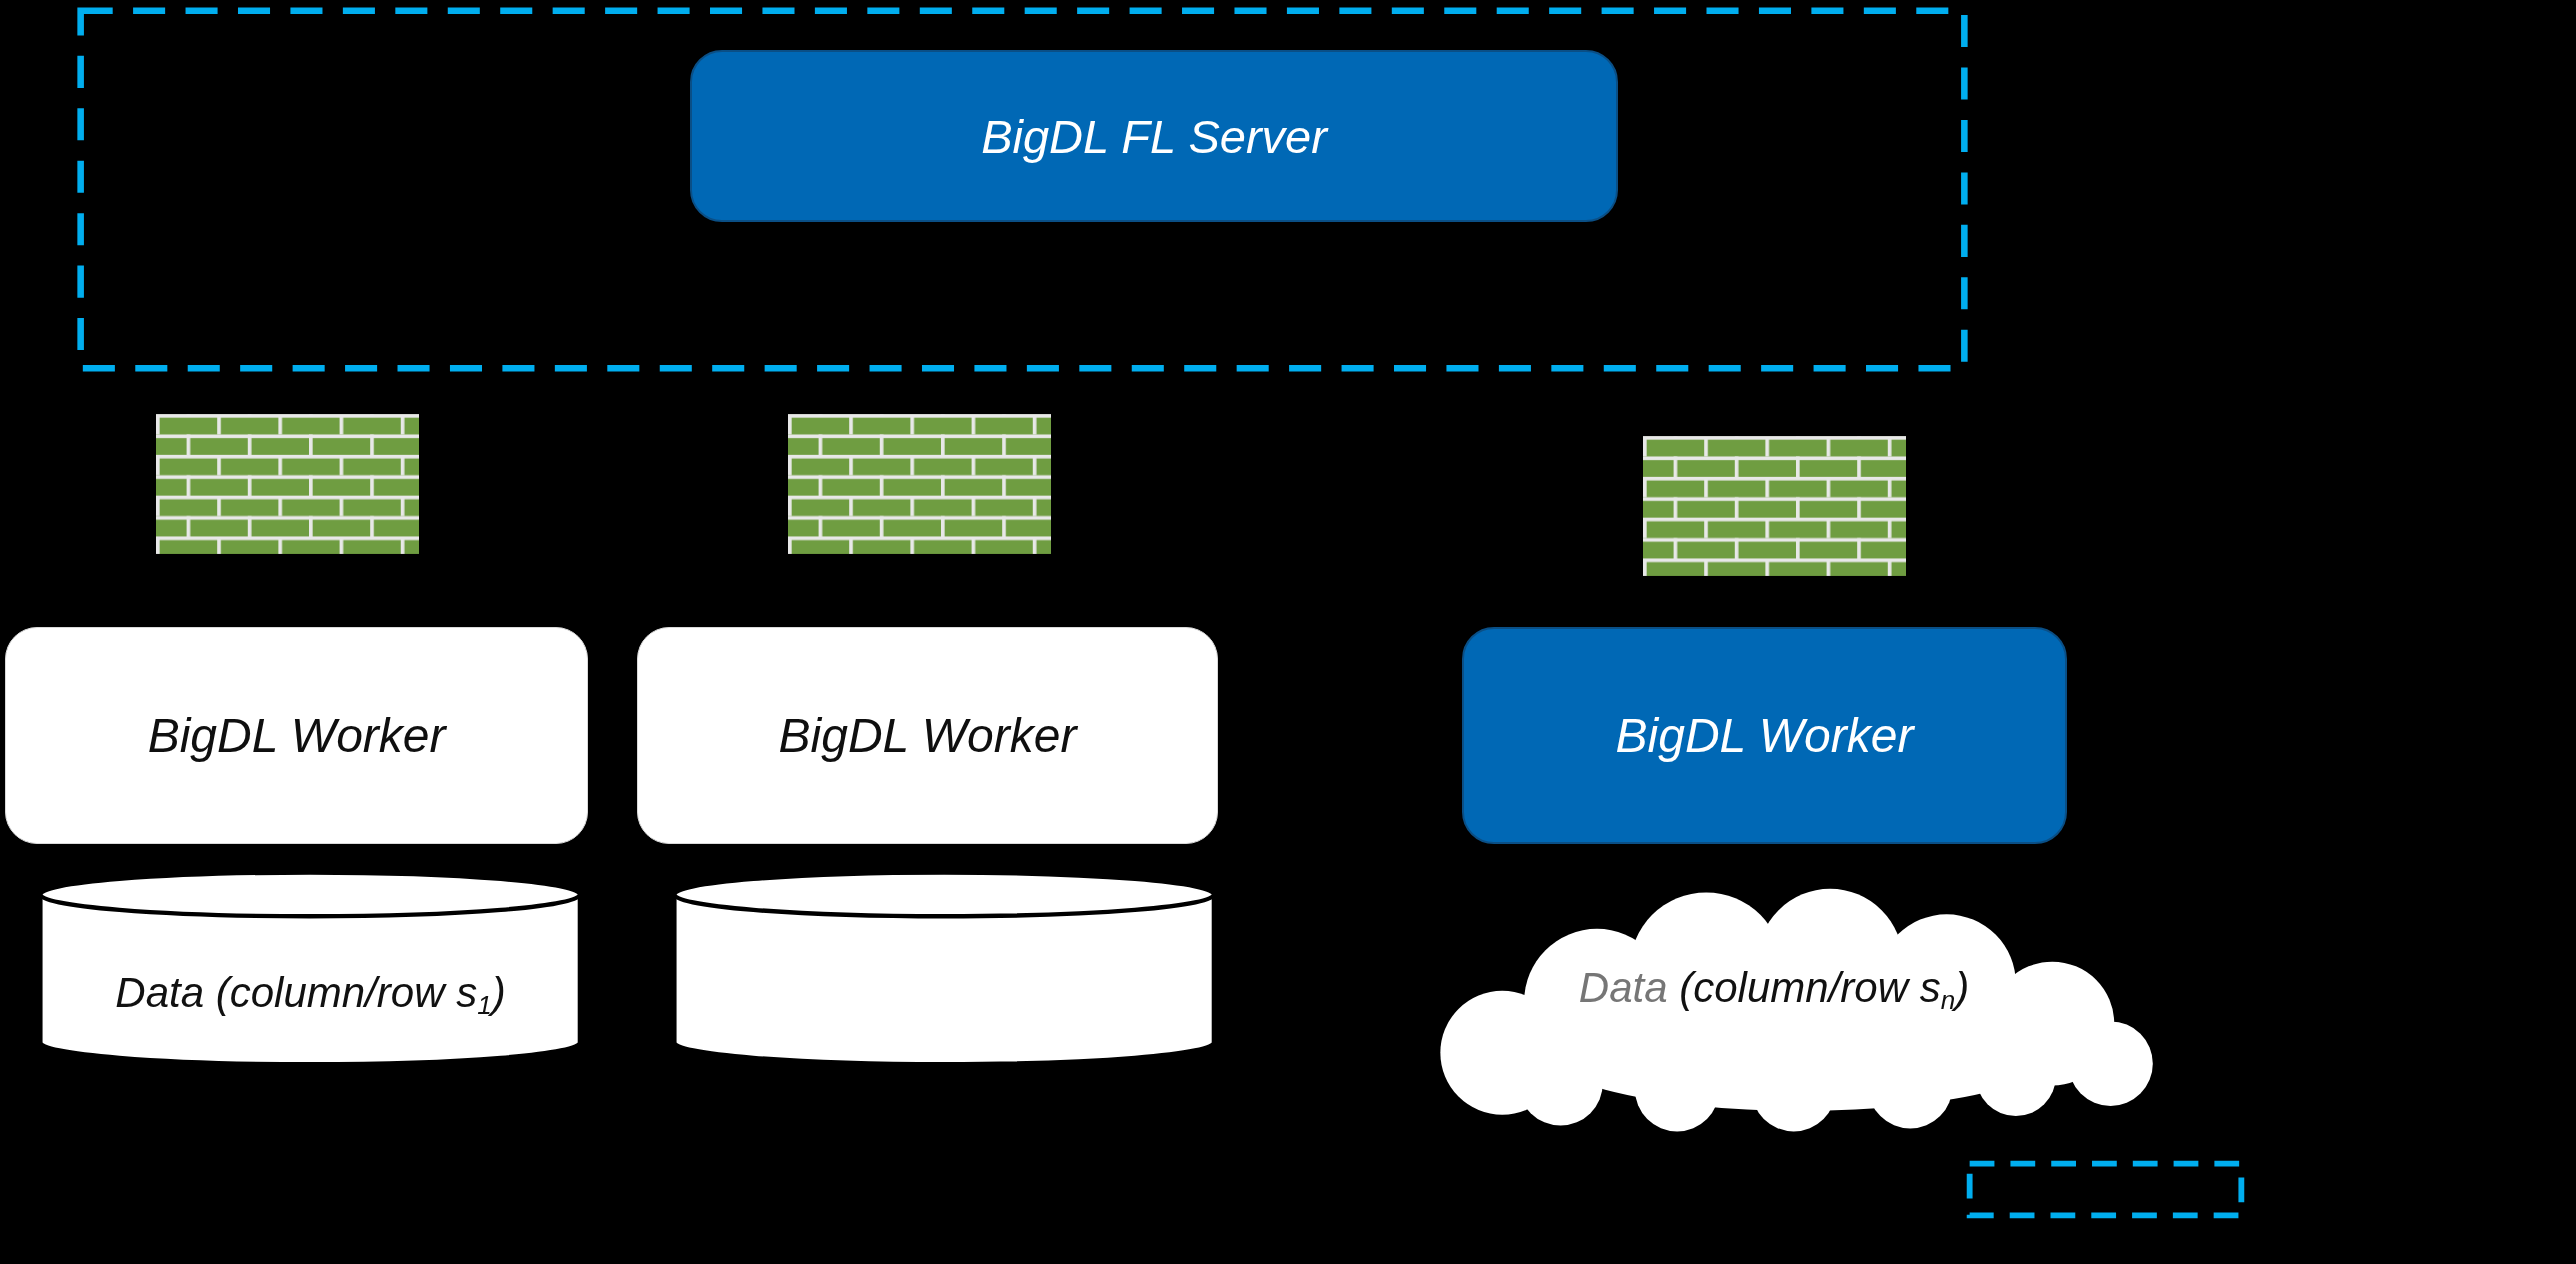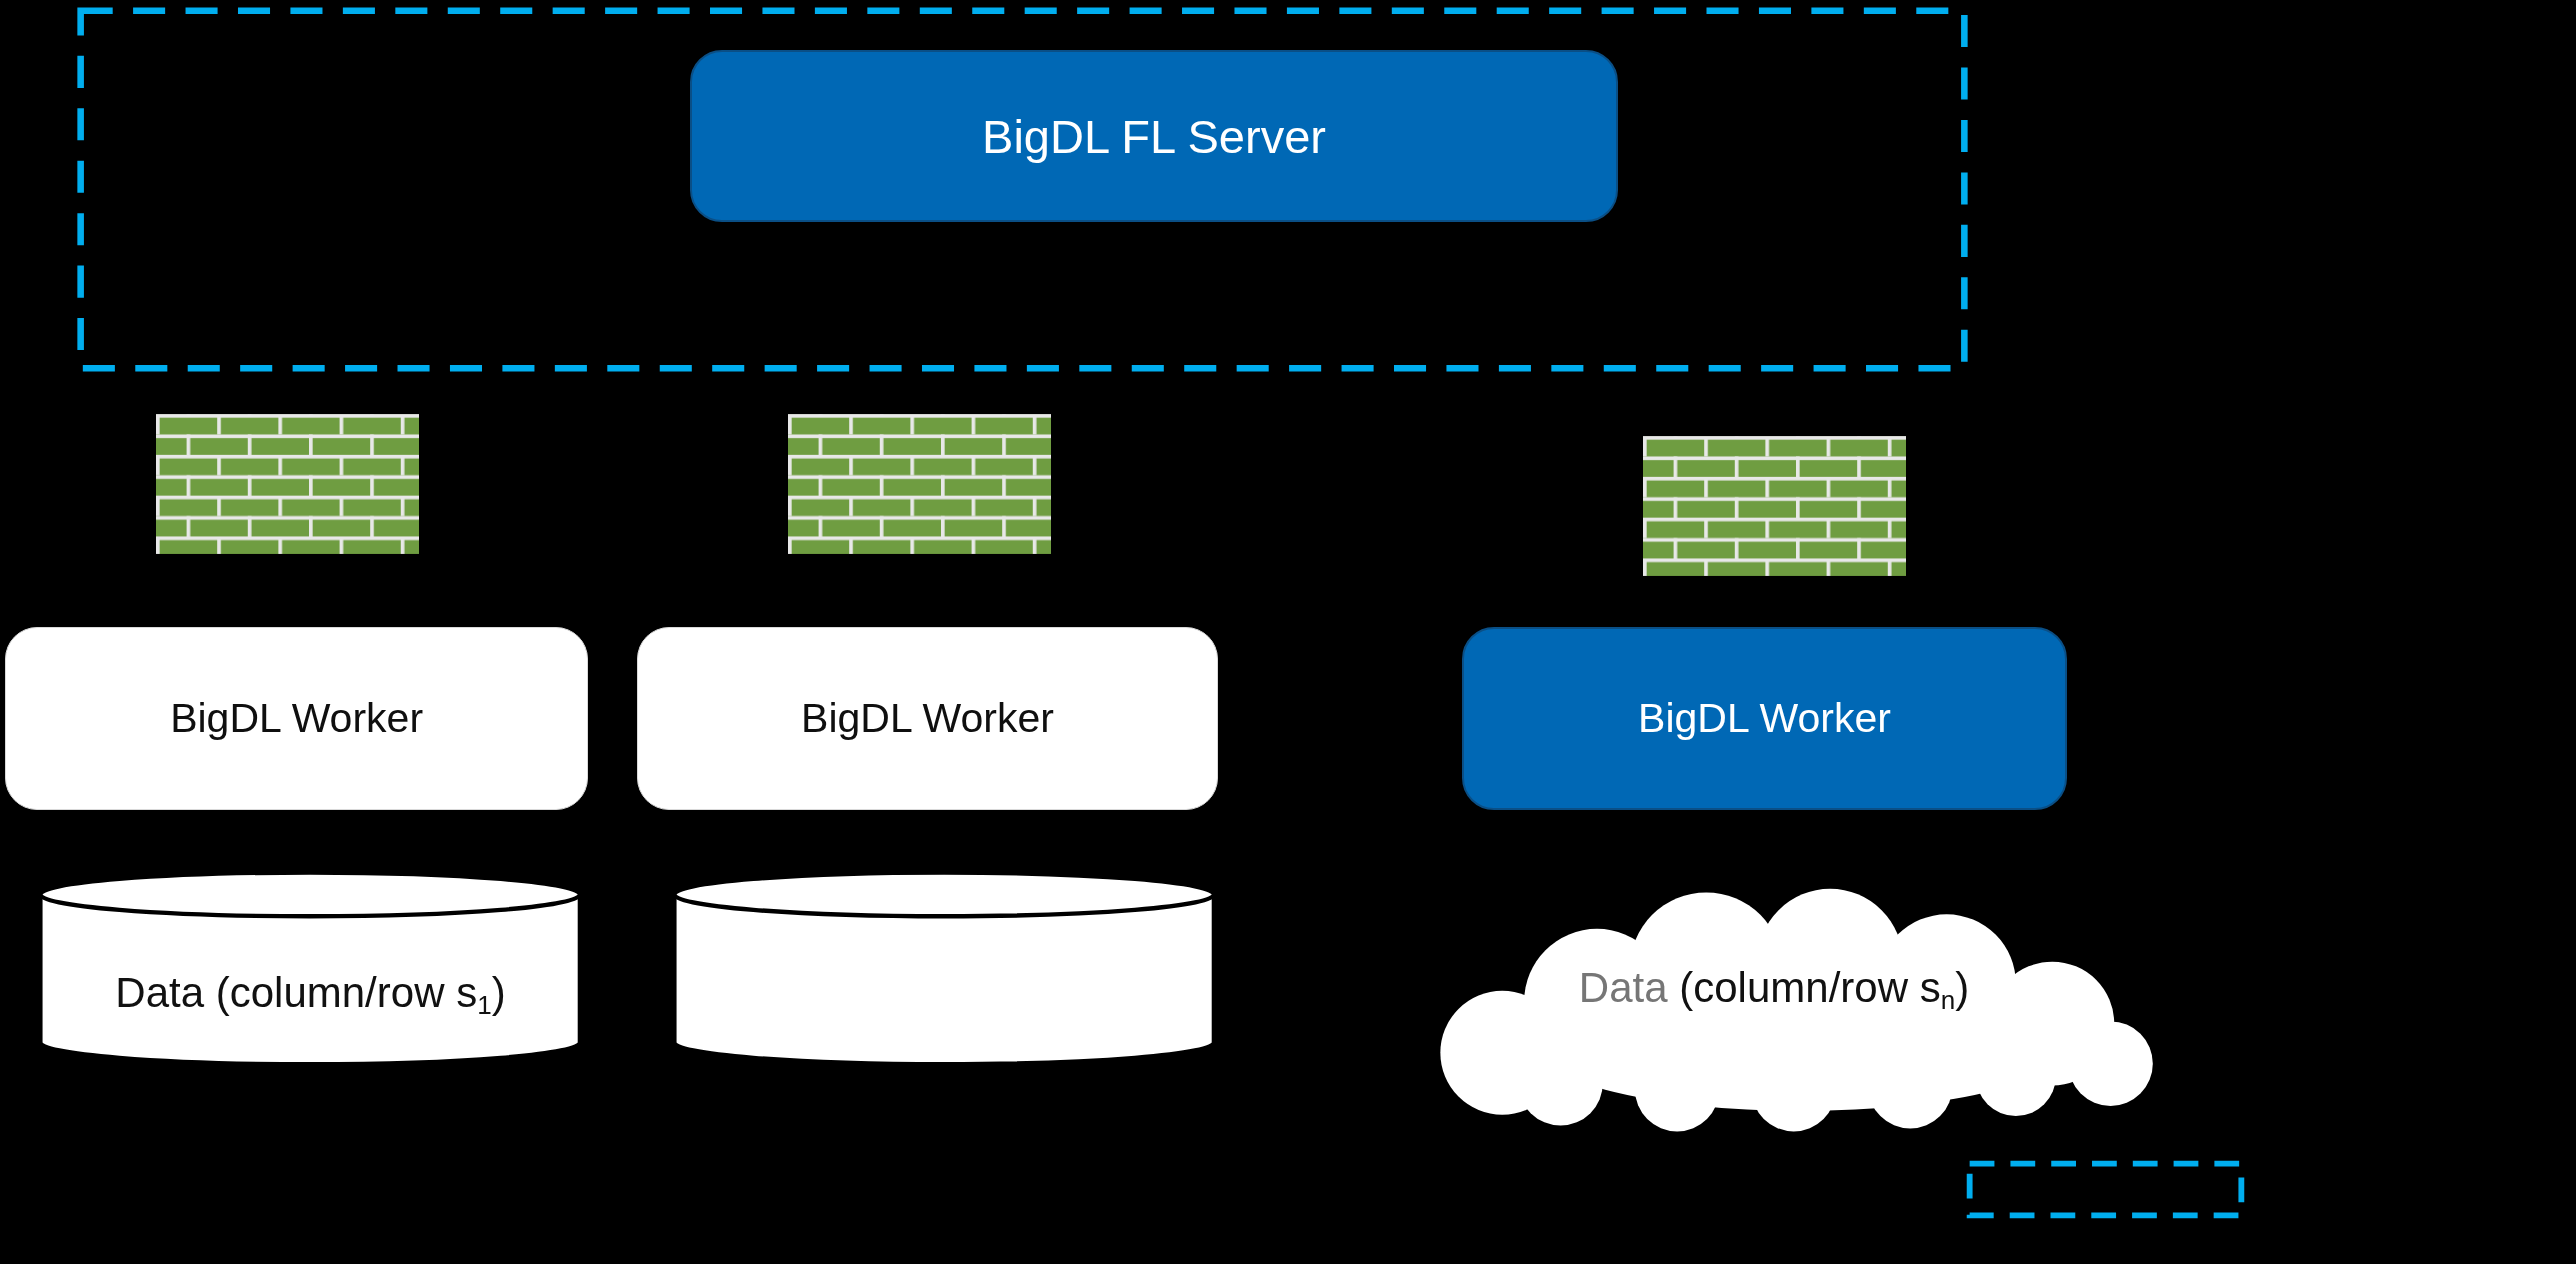--- a/index.html
+++ b/index.html
@@ -3,20 +3,21 @@
 <meta charset="utf-8">
 <style>
   * { margin:0; padding:0; box-sizing:border-box; }
   html, body { background:#000; }
   .stage {
     position:relative;
     width:2576px; height:1265px;
     background:#000000;
     overflow:hidden;
     font-family:"Liberation Sans", sans-serif;
+    font-style:italic;
   }
 
   
   .zone-svg { position:absolute; display:block; }
   .zone-big   { left:77px; top:6.6px;    width:1891px; height:365px; }
   .zone-small { left:1966px; top:1160px; width:279px;  height:59px; }
 
   
   .server-box {
     position:absolute;
@@ -30,24 +31,24 @@
 
   
   .firewall { position:absolute; }
   .fw1 { left:156px;  top:414px; }
   .fw2 { left:788px; top:414px; }
   .fw3 { left:1643px; top:436px; }
 
   
   .worker {
     position:absolute;
-    top:627px; height:183px;
+    top:627px; height:217px;
     border-radius:32px;
     display:flex; align-items:center; justify-content:center;
-    font-size:41px;
+    font-size:48px;
   }
   .worker.white { background:#ffffff; color:#0f0f0f; border:1.5px solid #d9d9d9; }
   .worker.blue  { background:#0068b5; color:#ffffff; border:2.2px solid #0a4f86; }
   .w1 { left:5.1px;    width:583px; }
   .w2 { left:637px;  width:581px; }
   .w3 { left:1462px; width:605px; }
 
   
   .cylinder { position:absolute; width:549px; height:203px; }
   .c1 { left:36px;  top:868px; }

